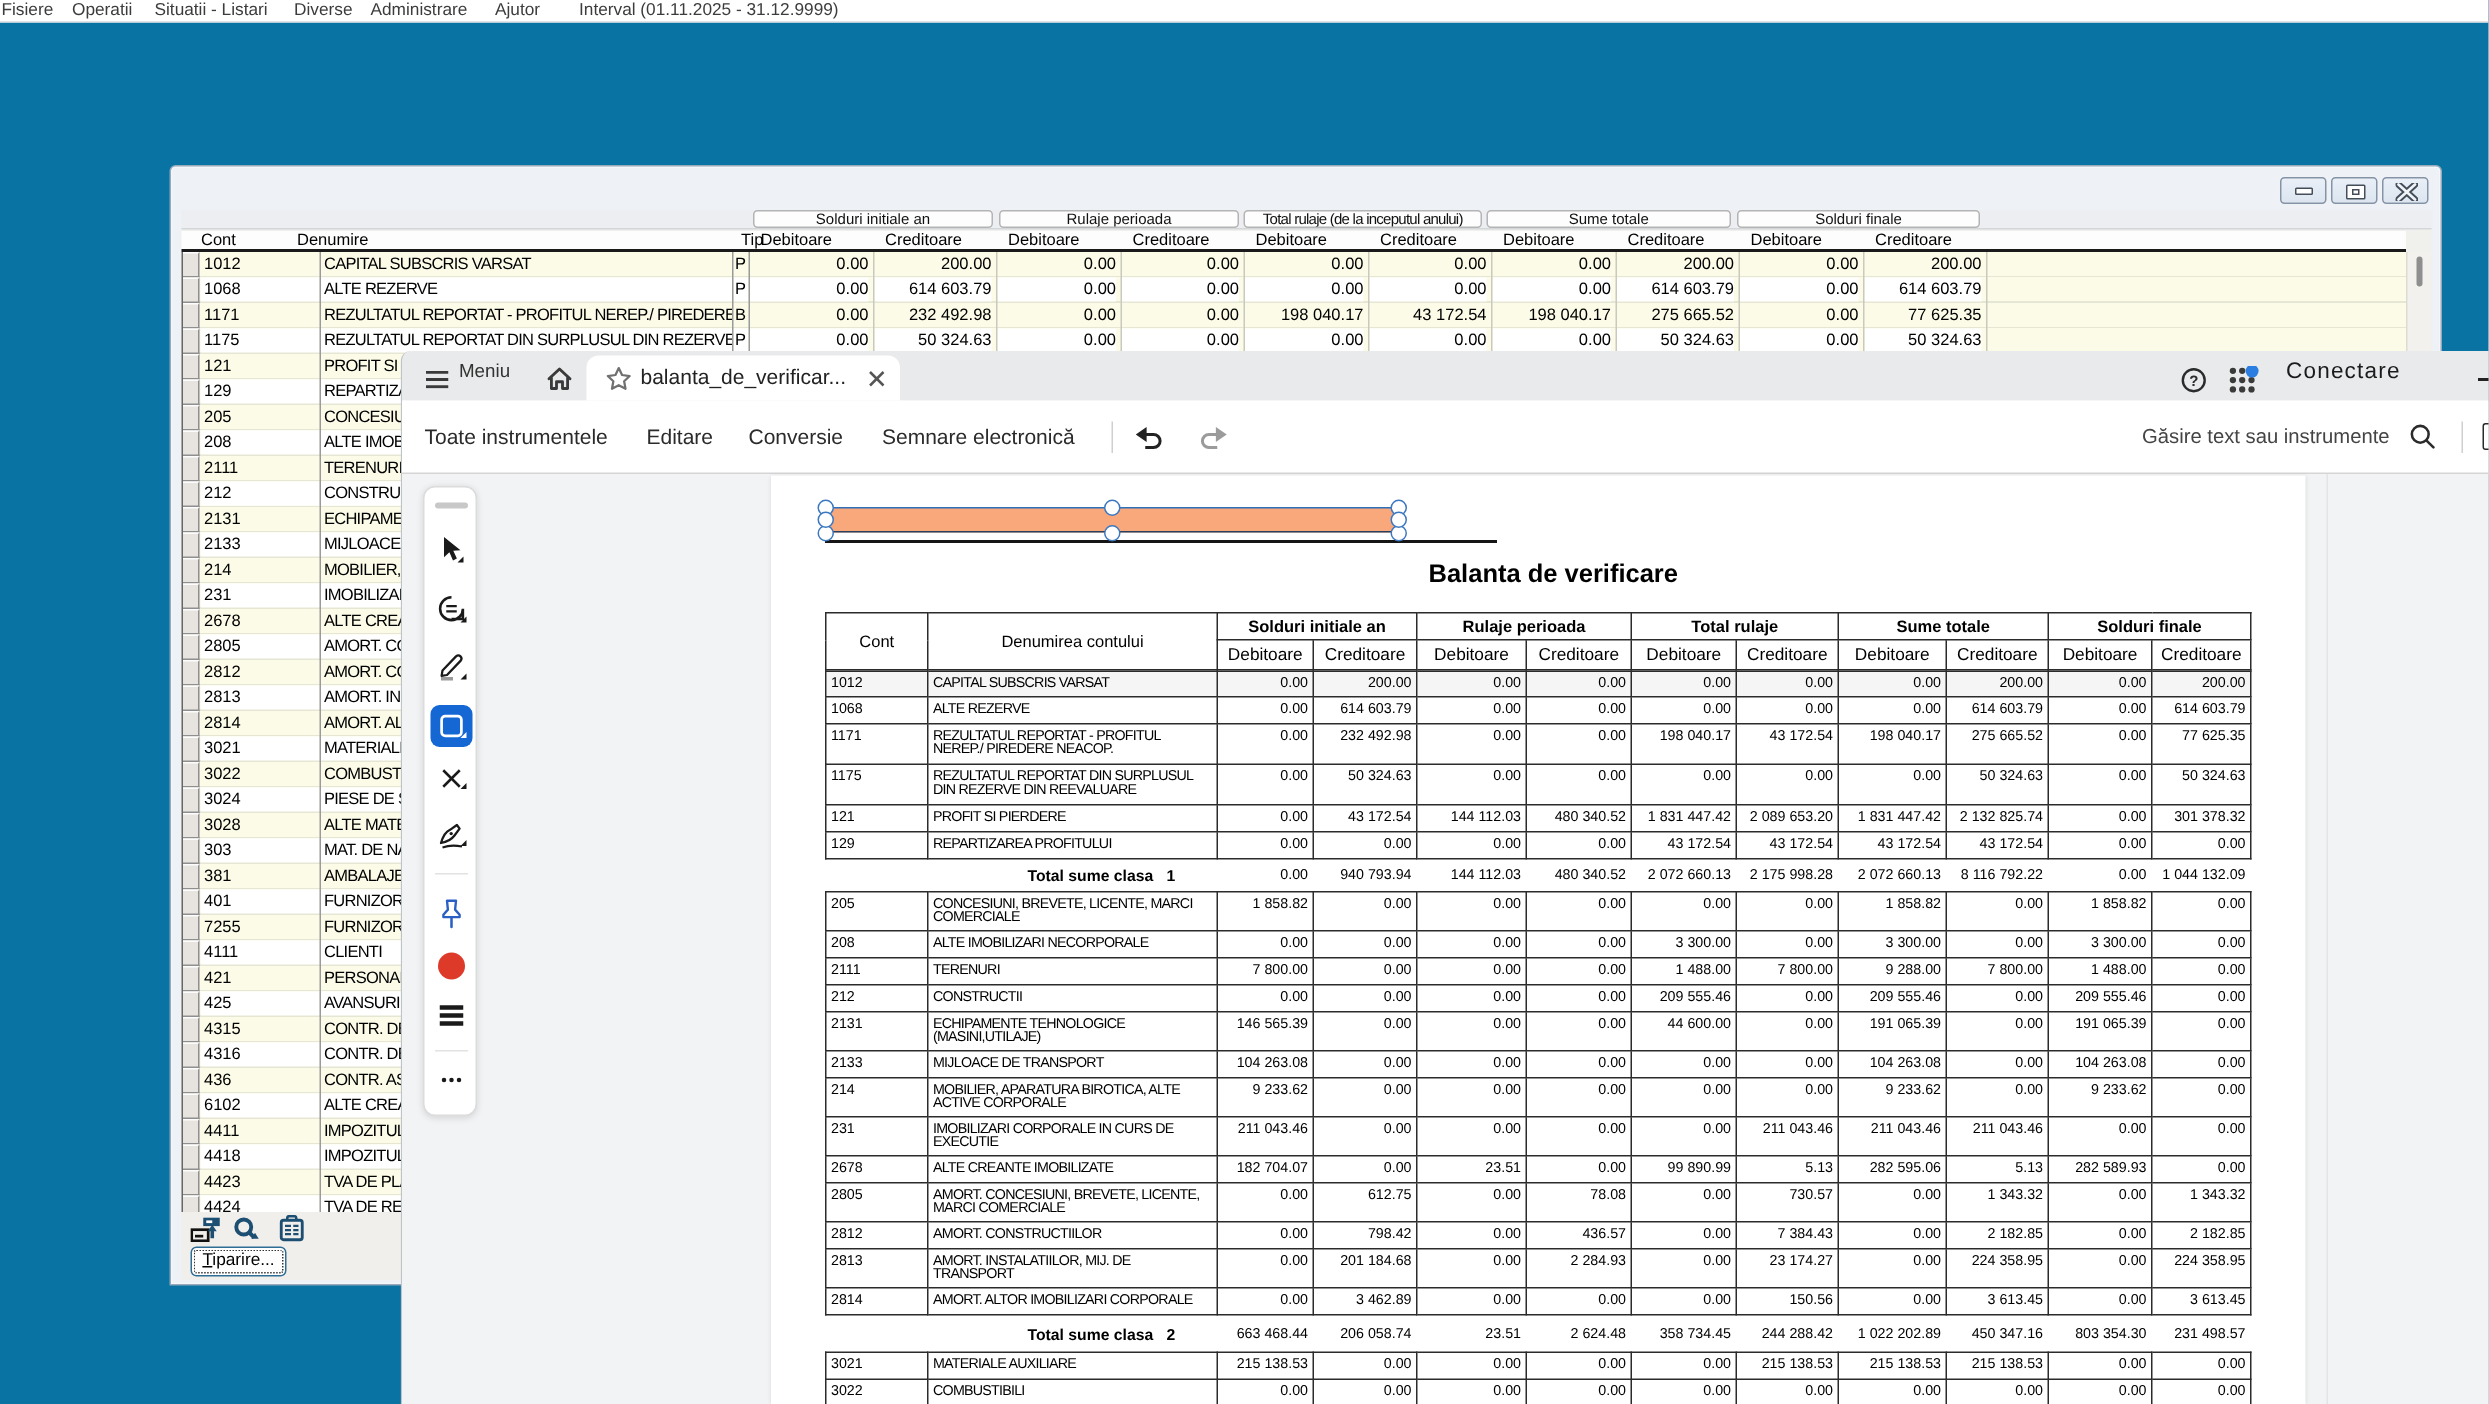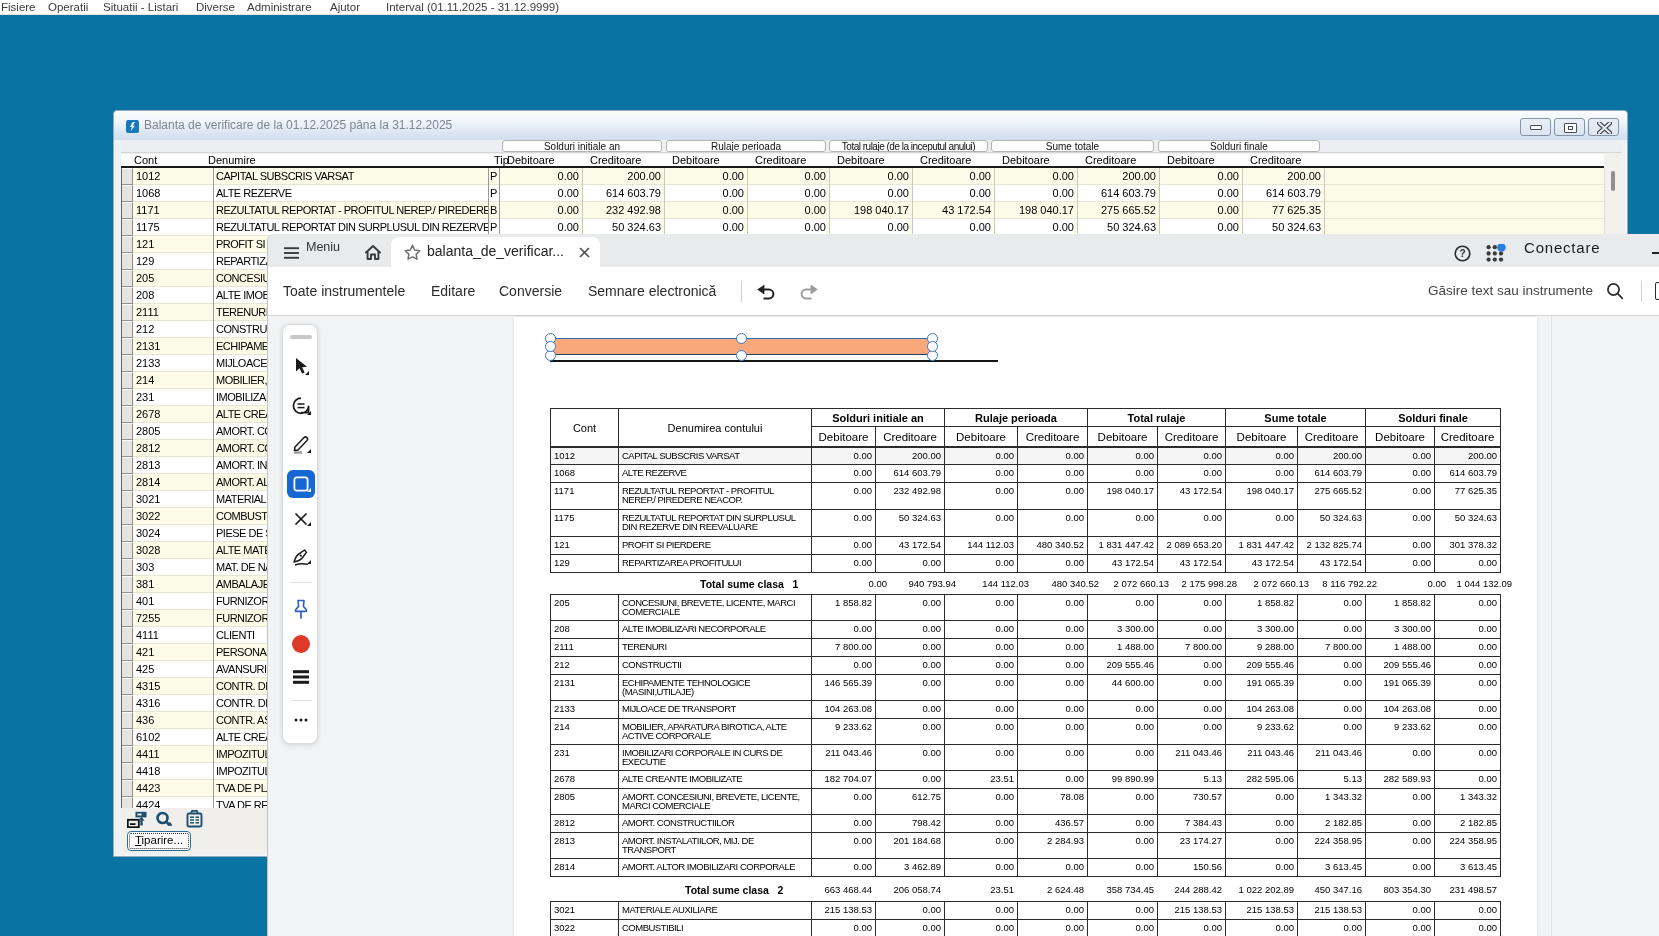--- a/index.html
+++ b/index.html
@@ -89,24 +89,20 @@
 <div id="menubar">
 <span style="left:1px">Fisiere</span>
 <span style="left:48px">Operatii</span>
 <span style="left:103px">Situatii - Listari</span>
 <span style="left:196px">Diverse</span>
 <span style="left:247px">Administrare</span>
 <span style="left:330px">Ajutor</span>
 <span style="left:386px">Interval (01.11.2025 - 31.12.9999)</span>
 </div>
 <div id="appwin">
-<div id="titlebar">
-      <div class="ticon"></div>
-      <div class="ttext">Balanta de verificare de la 01.12.2025 pâna la 31.12.2025</div>
-    </div>
 <div class="winbtn" style="left:1406px">
       <div class="g" style="left:9px;top:6px;width:12px;height:4.5px;background:#fff;border:1.4px solid #434e5a;border-radius:1px"></div>
     </div>
 <div class="winbtn" style="left:1440px">
       <div class="g" style="left:9px;top:3.5px;width:13px;height:10px;background:#fff;border:1.6px solid #434e5a;border-radius:1px"></div>
       <div class="g" style="left:13px;top:7px;width:5px;height:3.5px;background:#fff;border:1.3px solid #434e5a"></div>
     </div>
 <div class="winbtn" style="left:1474px">
       <svg class="g" style="left:8px;top:3px" width="15" height="12" viewBox="0 0 15 12">
 <path d="M2 1 L13 11 M13 1 L2 11" stroke="#434e5a" stroke-width="4.4" stroke-linecap="round"></path>
@@ -115,21 +111,21 @@
     </div>
 <div id="client">
 <div id="gband"></div>
 <div class="gpill" style="left:381px;width:160px;">Solduri initiale an</div>
 <div class="gpill" style="left:545px;width:160px;">Rulaje perioada</div>
 <div class="gpill" style="left:708px;width:159px;letter-spacing:-0.5px;">Total rulaje (de la inceputul anului)</div>
 <div class="gpill" style="left:870px;width:163px;">Sume totale</div>
 <div class="gpill" style="left:1037px;width:162px;">Solduri finale</div>
 <div id="hrow">
 <span style="left:13px">Cont</span>
-<span style="left:87px">Denumire</span>
+<span style="left:77px">Denumire</span>
 <span style="left:373px">Tip</span>
 <span style="left:386px">Debitoare</span>
 <span style="left:469px">Creditoare</span>
 <span style="left:551px">Debitoare</span>
 <span style="left:634px">Creditoare</span>
 <span style="left:716px">Debitoare</span>
 <span style="left:799px">Creditoare</span>
 <span style="left:881px">Debitoare</span>
 <span style="left:964px">Creditoare</span>
 <span style="left:1046px">Debitoare</span>
@@ -858,20 +854,21 @@
 <div class="abs" style="left:36px;top:21px;width:382px;height:17px;background:#f9a87c;border:1.3px solid #2f6fb8;border-bottom:1.8px solid #27415e"></div>
 <div class="abs" style="left:36px;top:43px;width:448px;height:1.5px;background:#151515"></div>
 <div class="handle" style="left:30.5px;top:15.5px"></div>
 <div class="handle" style="left:30.5px;top:32.5px"></div>
 <div class="handle" style="left:221.5px;top:15.5px"></div>
 <div class="handle" style="left:221.5px;top:32.5px"></div>
 <div class="handle" style="left:412.5px;top:15.5px"></div>
 <div class="handle" style="left:412.5px;top:32.5px"></div>
 <div class="handle" style="left:30.5px;top:24px"></div>
 <div class="handle" style="left:412.5px;top:24px"></div>
+<div class="abs" style="left:10px;top:56px;width:1023px;text-align:center;font-size:17px;font-weight:bold;color:#000">Balanta de verificare</div>
 <table class="ptbl" style="left:36px;top:91px;width:950px">
 <colgroup>
             <col style="width:68px">
             <col style="width:193px">
             <col style="width:64px">
             <col style="width:69px">
             <col style="width:73px">
             <col style="width:70px">
             <col style="width:70px">
             <col style="width:68px">
@@ -999,21 +996,21 @@
 <td class="r" style="vertical-align:top;padding-top:3px">0.00</td>
 <td class="r" style="vertical-align:top;padding-top:3px">43 172.54</td>
 <td class="r" style="vertical-align:top;padding-top:3px">43 172.54</td>
 <td class="r" style="vertical-align:top;padding-top:3px">43 172.54</td>
 <td class="r" style="vertical-align:top;padding-top:3px">43 172.54</td>
 <td class="r" style="vertical-align:top;padding-top:3px">0.00</td>
 <td class="r" style="vertical-align:top;padding-top:3px">0.00</td>
 </tr>
 </tbody>
         </table>
-<div class="ptot" style="left:51px;top:261px;width:950px;height:14px">
+<div class="ptot" style="left:36px;top:261px;width:950px;height:14px">
 <b style="position:absolute;left:135px">Total sume clasa&nbsp;&nbsp;&nbsp;1</b>
 <span style="left:247px;width:75px">0.00</span>
 <span style="left:316px;width:75px">940 793.94</span>
 <span style="left:389px;width:75px">144 112.03</span>
 <span style="left:459px;width:75px">480 340.52</span>
 <span style="left:529px;width:75px">2 072 660.13</span>
 <span style="left:597px;width:75px">2 175 998.28</span>
 <span style="left:669px;width:75px">2 072 660.13</span>
 <span style="left:737px;width:75px">8 116 792.22</span>
 <span style="left:806px;width:75px">0.00</span>

